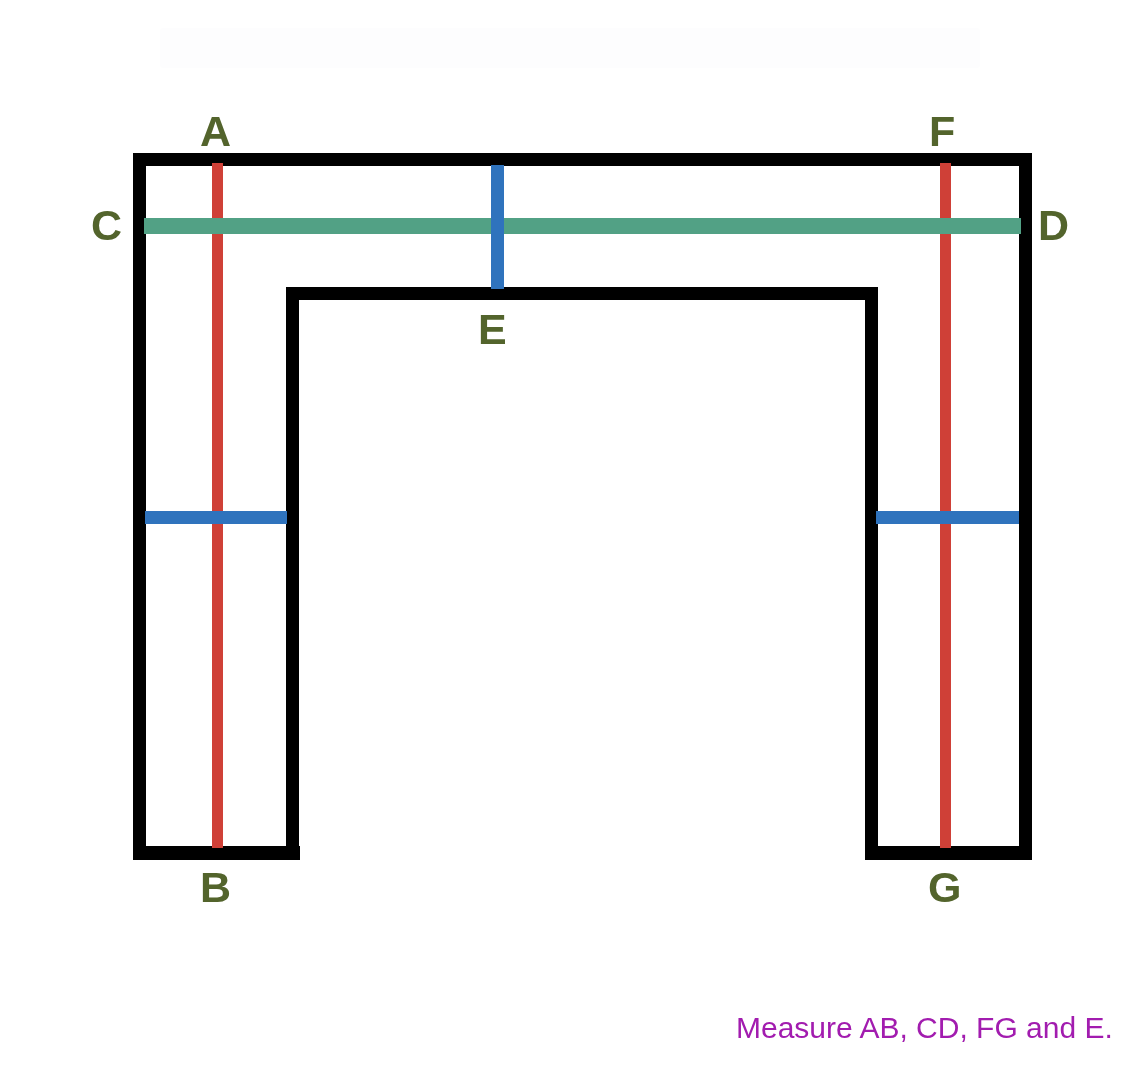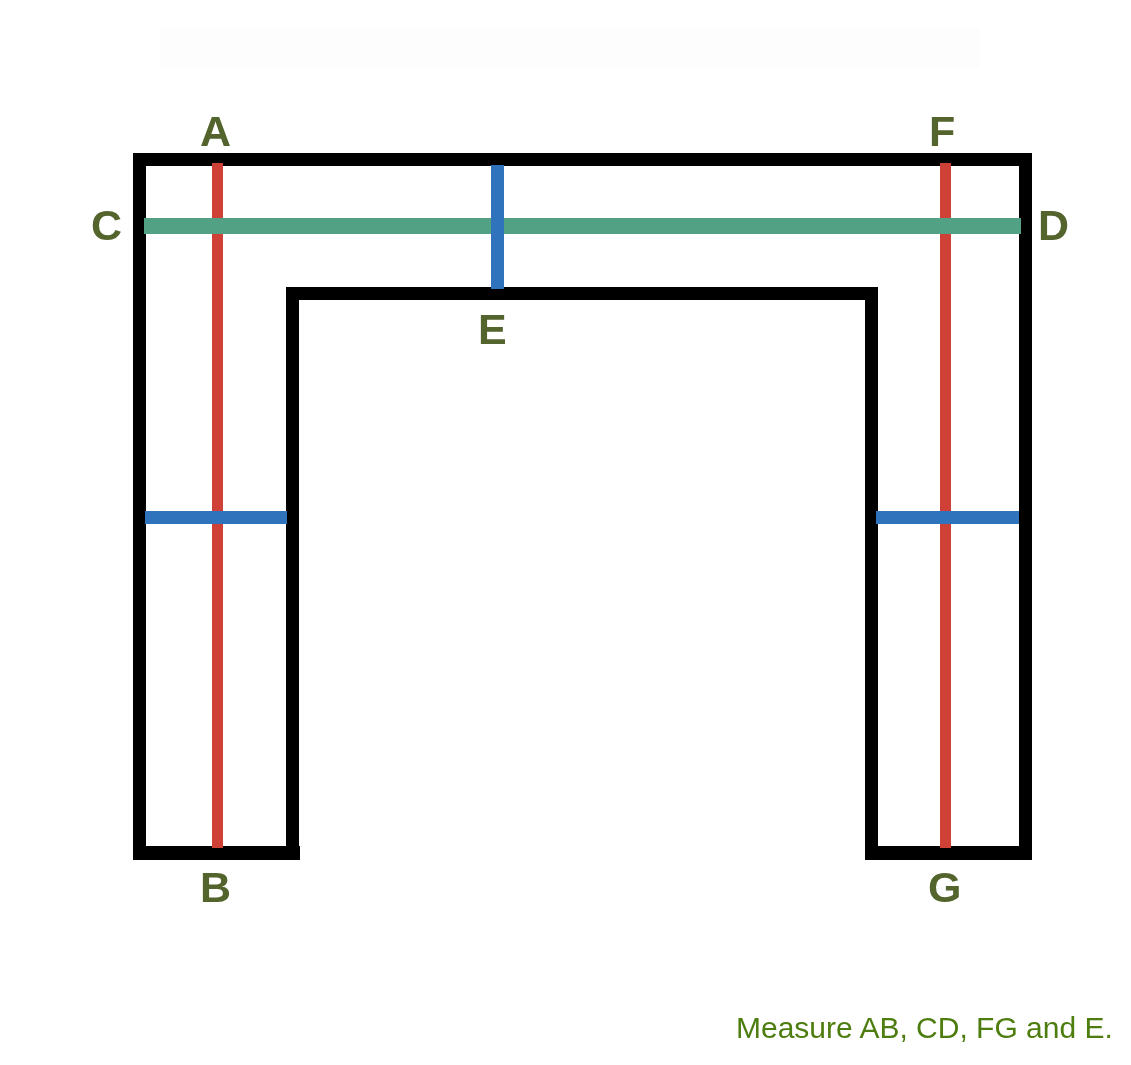--- a/index.html
+++ b/index.html
@@ -51,21 +51,21 @@
     font-weight: bold;
     font-size: 43px;
     line-height: 1;
     letter-spacing: 0px;
     white-space: nowrap;
     user-select: none;
   }
 
   .caption {
     position: absolute;
-    color: #4d7c0f;
+    color: #a21caf;
     font-family: "Liberation Sans", sans-serif;
     font-weight: normal;
     font-size: 30px;
     line-height: 1;
     white-space: nowrap;
     user-select: none;
   }
 </style>
 </head>
 <body>

